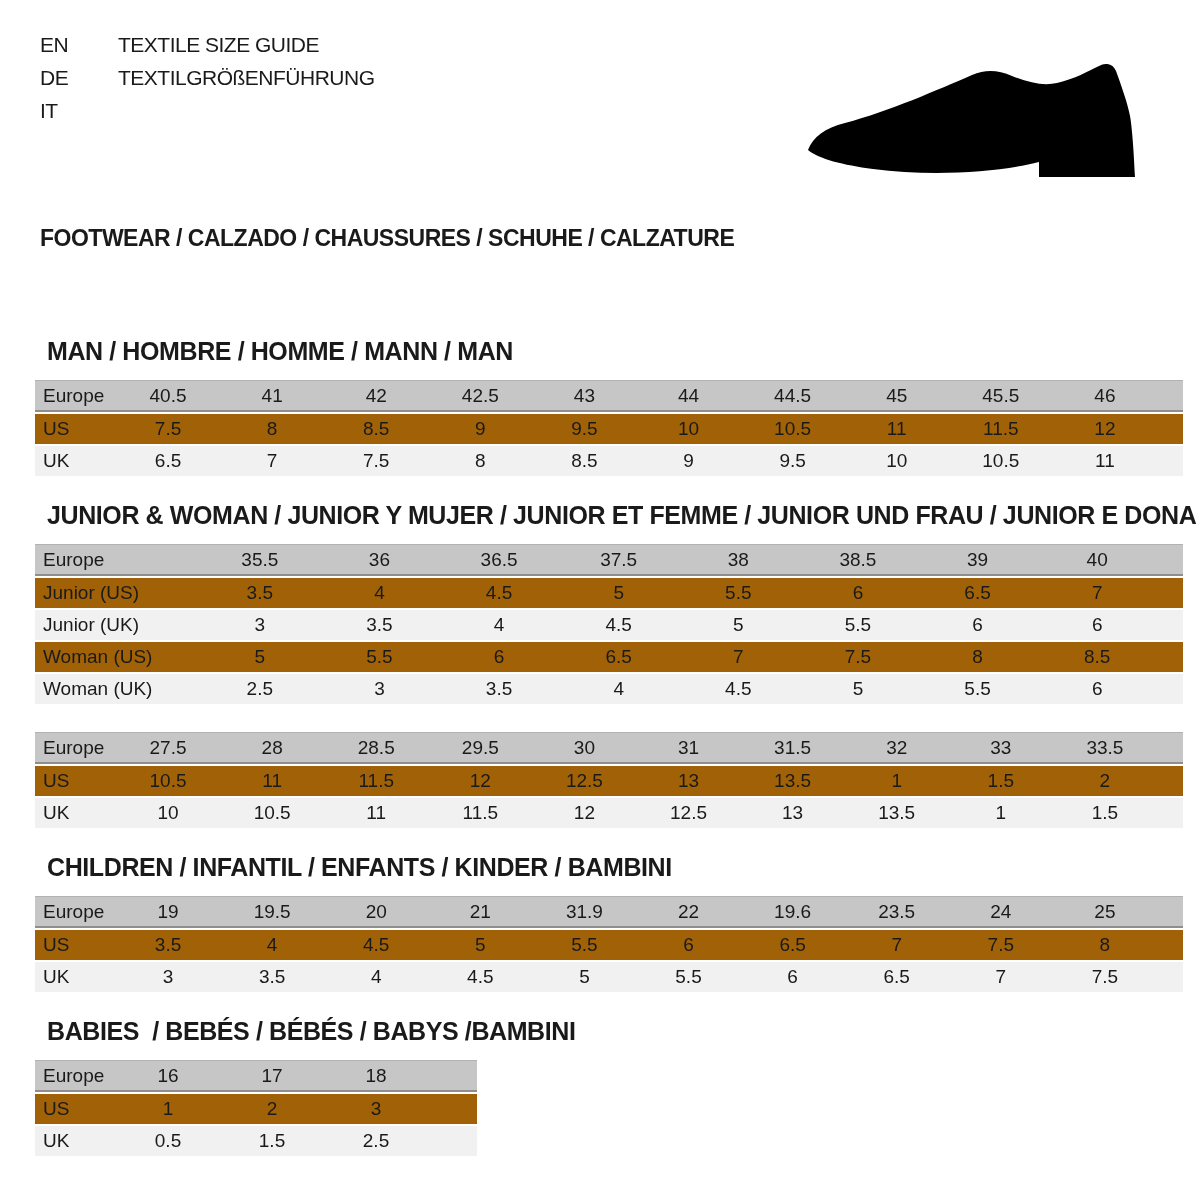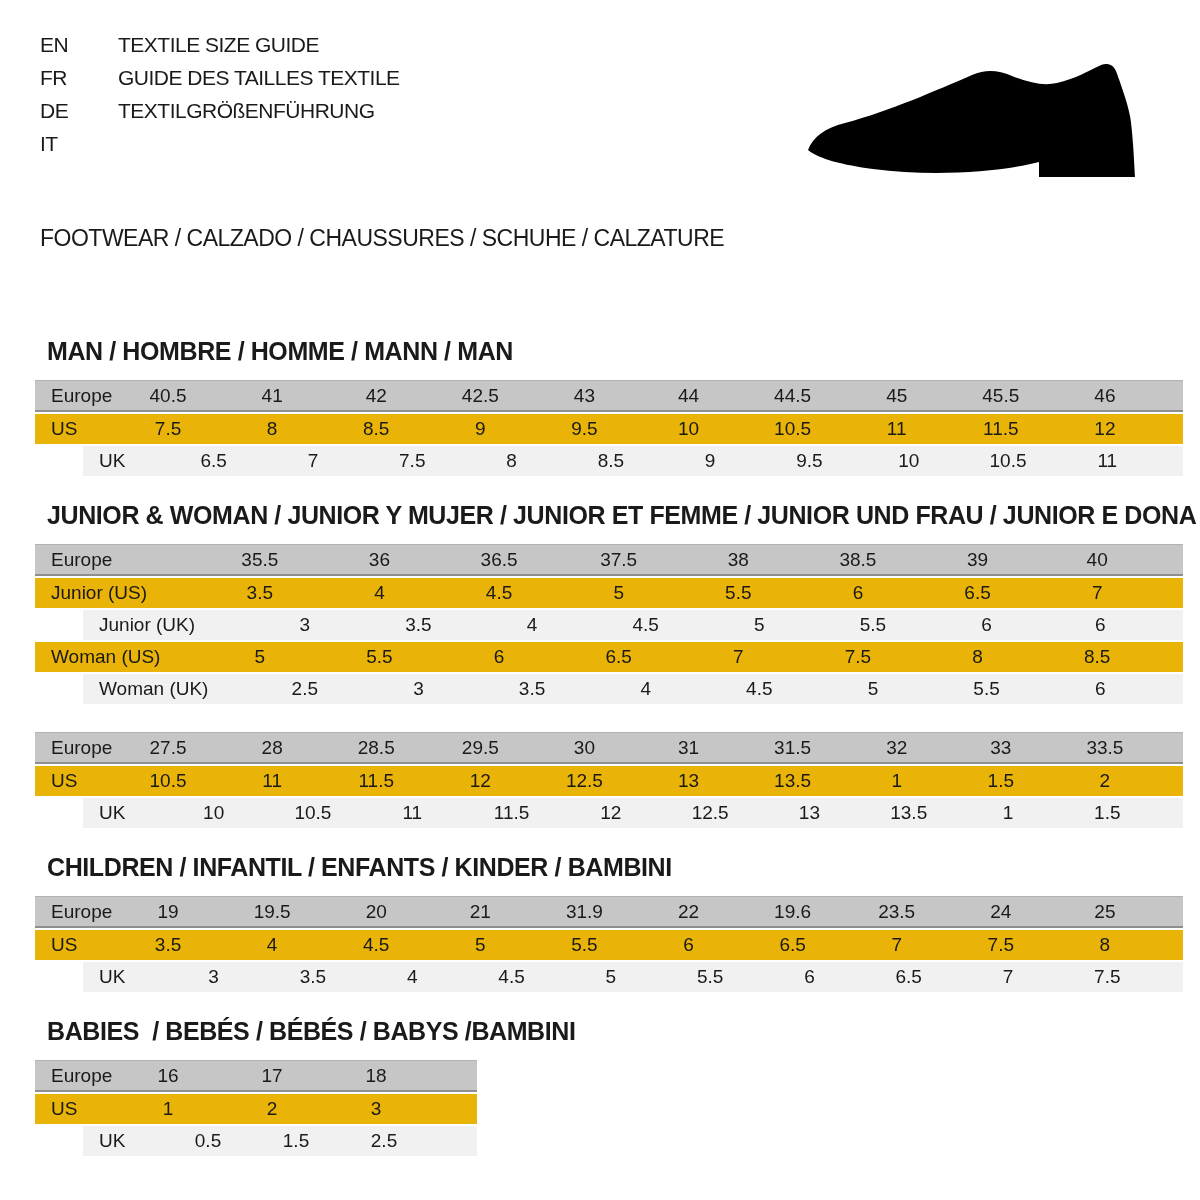--- a/index.html
+++ b/index.html
@@ -25,21 +25,21 @@
   .lang-row{
     display:flex;align-items:center;height:33px;
     font-size:21px;font-weight:normal;letter-spacing:-0.5px;
   }
   .lang-code{width:78px;flex:0 0 78px;}
   .shoe-wrap{
     position:absolute;left:805px;top:64px;width:335px;height:122px;
   }
   .category-heading{
     position:absolute;left:40px;top:225px;
-    font-size:23px;font-weight:normal;letter-spacing:-0.5px;
+    font-size:23px;font-weight:bold;letter-spacing:-0.5px;
     white-space:pre;
     text-align:center;
   }
   
   .size-tables{
     position:absolute;left:35px;top:340px;width:1148px;
   }
   .size-section{margin:0 0 28px 0;}
   .section-title{
     font-size:25px;font-weight:bold;letter-spacing:-0.4px;
@@ -53,39 +53,35 @@
     height:30px;margin-bottom:2px;
     padding-right:26px;
   }
   .narrow .row{padding-right:49px;}
   .header-row{
     height:32px;
     background:var(--header-row-bg);
     border-top:1px solid var(--header-row-border-top);
     border-bottom:2px solid var(--header-row-border-bottom);
   }
-  .alt-row{background:var(--alt-row-bg);margin-left:48px;}
-  .plain-row{background:#eab308;}
+  .alt-row{background:var(--alt-row-bg);}
+  .plain-row{background:#a16207;}
   .row-label{
-    flex:0 0 81px;width:81px;padding-left:16px;
+    flex:0 0 81px;width:81px;padding-left:8px;
   }
   .wide-label .row-label{flex:0 0 165px;width:165px;}
   .cell{flex:1;text-align:center;}
 </style>
 </head>
 <body>
 
 <div class="language-list">
     <div class="lang-row">
       <span class="lang-code">EN</span>
       <span class="lang-label">TEXTILE SIZE GUIDE</span>
-    </div>
-    <div class="lang-row">
-      <span class="lang-code">FR</span>
-      <span class="lang-label">GUIDE DES TAILLES TEXTILE</span>
     </div>
     <div class="lang-row">
       <span class="lang-code">DE</span>
       <span class="lang-label">TEXTILGRÖßENFÜHRUNG</span>
     </div>
     <div class="lang-row">
       <span class="lang-code">IT</span>
     </div>
   </div>
 

